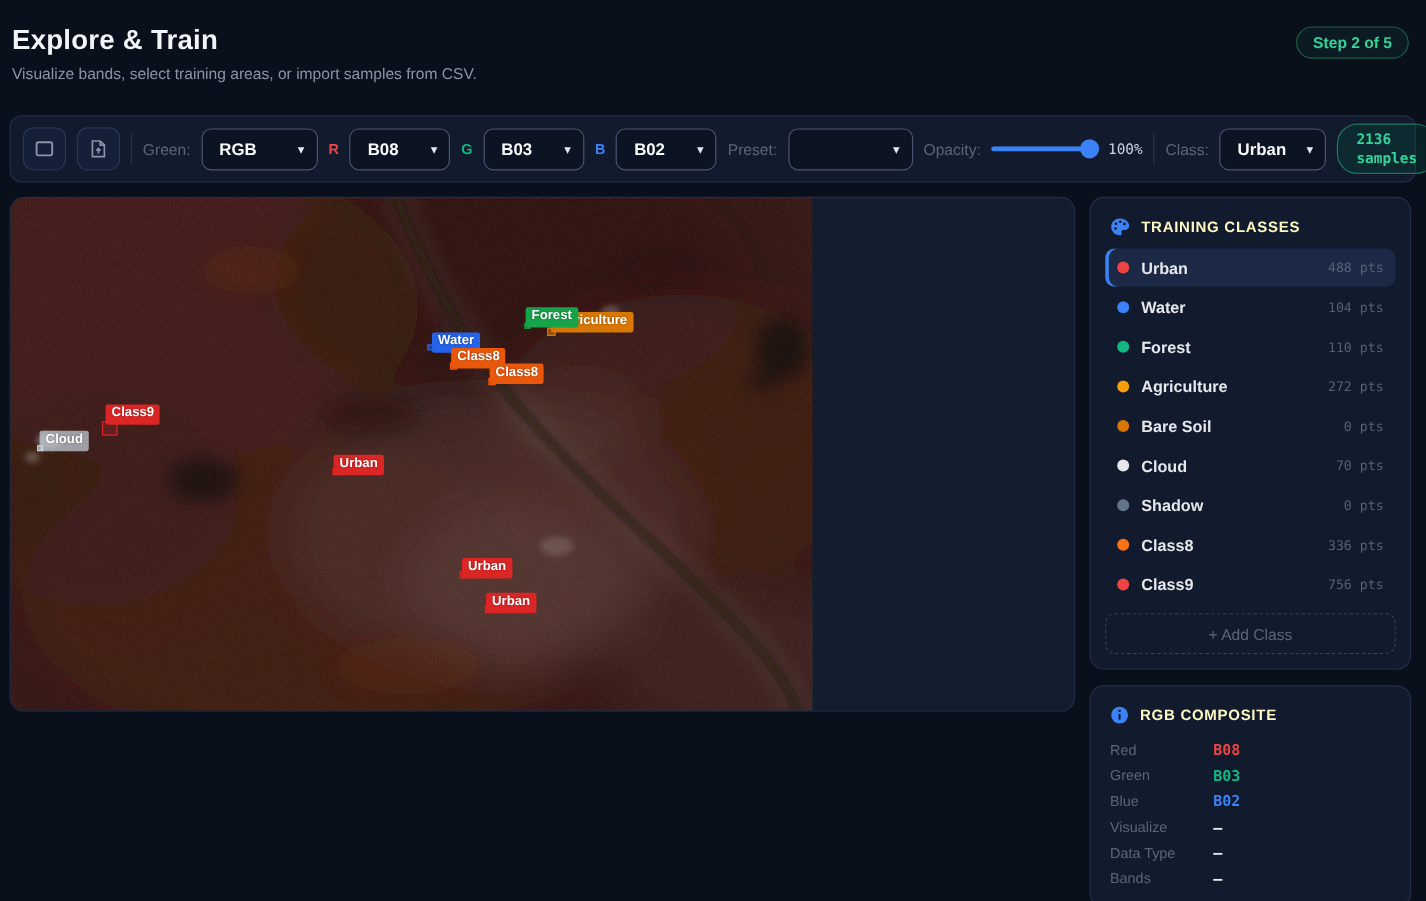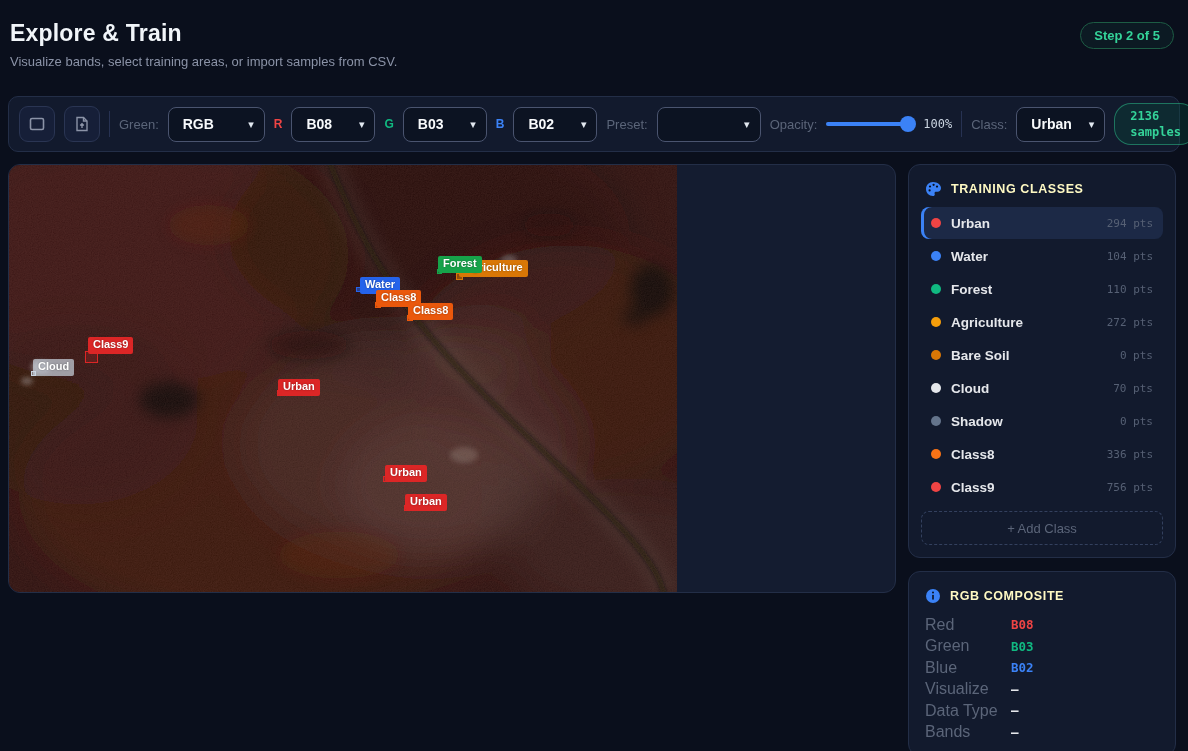--- a/index.html
+++ b/index.html
@@ -84,21 +84,21 @@
   .class-row.selected { background:#1c2946; box-shadow:inset 3px 0 0 0 #3b82f6; }
   .dot { width:10px; height:10px; border-radius:50%; flex:0 0 auto; }
   .class-name { margin-left:10px; font-size:13.5px; font-weight:600; color:#e5e7eb; flex:1; }
   .class-pts { font-size:11px; color:#566074; }
   .add-class {
     margin-top:8px; height:34px; border:1px dashed #33405e; border-radius:8px;
     display:flex; align-items:center; justify-content:center; gap:6px;
     color:#5b6579; font-size:13px; cursor:pointer;
   }
   .info-row { display:flex; align-items:center; height:21.5px; padding-left:4px; }
-  .info-label { width:86px; font-size:16px; color:#5b6579; }
+  .info-label { width:86px; font-size:12px; color:#5b6579; }
   .info-value { font-size:12.5px; font-weight:700; }
 
   svg { display:block; }
 </style>
 </head>
 <body>
 
 <div class="header">
   <div class="page-title">Explore &amp; Train</div>
   <div class="page-subtitle">Visualize bands, select training areas, or import samples from CSV.</div>
@@ -264,21 +264,21 @@
             <circle cx="8.6" cy="3.8" r="1.1" fill="#0a0f1c"></circle>
             <circle cx="12" cy="5.6" r="1.1" fill="#0a0f1c"></circle>
             <circle cx="4.6" cy="9.4" r="1.1" fill="#0a0f1c"></circle>
           </svg>
         <span class="card-title">TRAINING CLASSES</span>
       </div>
 
         <div class="class-row selected">
           <span class="dot" style="background: rgb(239, 68, 68);"></span>
           <span class="class-name">Urban</span>
-          <span class="class-pts mono">294 pts</span>
+          <span class="class-pts mono">488 pts</span>
         </div>
 
         <div class="class-row">
           <span class="dot" style="background: rgb(59, 130, 246);"></span>
           <span class="class-name">Water</span>
           <span class="class-pts mono">104 pts</span>
         </div>
 
         <div class="class-row">
           <span class="dot" style="background: rgb(16, 185, 129);"></span>

